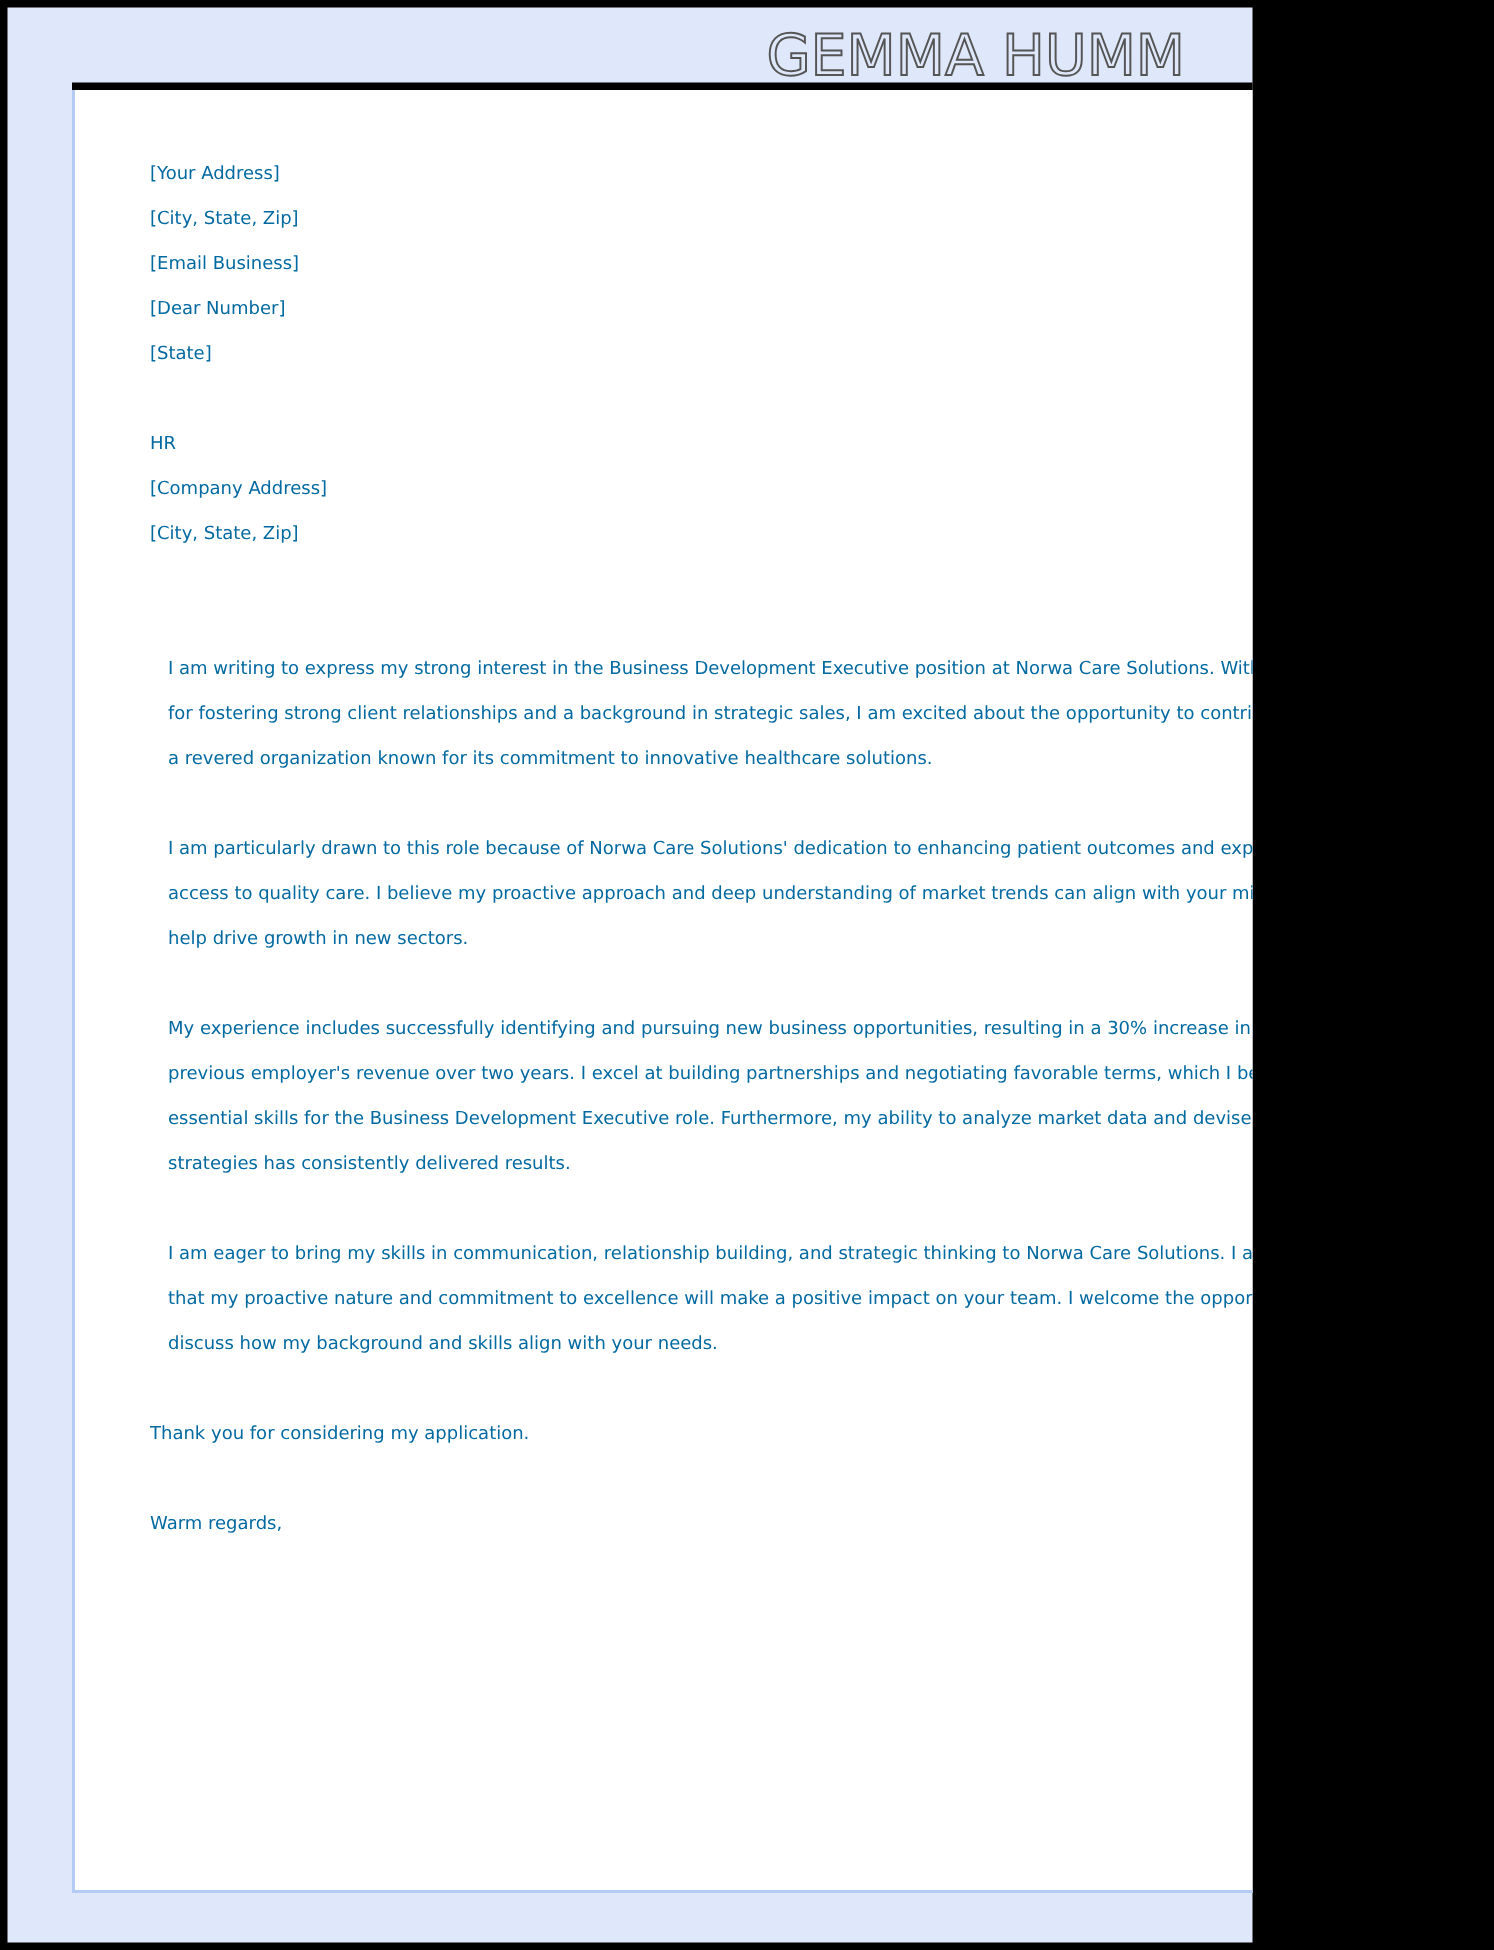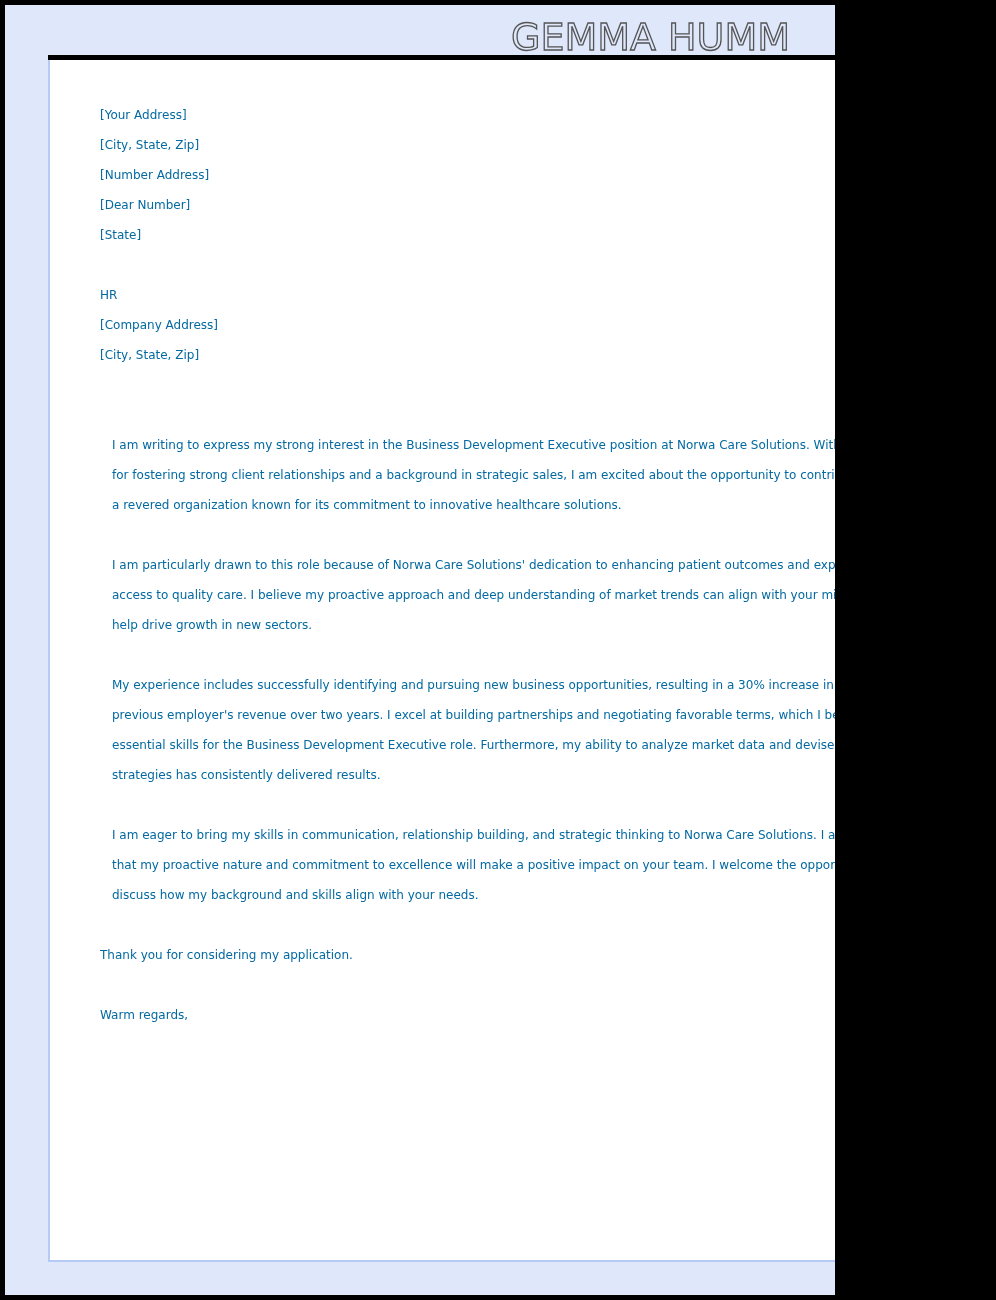--- a/index.html
+++ b/index.html
@@ -47,21 +47,21 @@
   <div class="header-name">GEMMA HUMM</div>
   <div class="top-bar"></div>
   <div class="page">
     <div class="watermark" style="position:absolute; right:8px; top:1186px;">Lazyapply.com</div>
   </div>
 
   <div class="content">
     <div>
       <span class="line">[Your Address]</span>
       <span class="line">[City, State, Zip]</span>
-      <span class="line">[Number Address]</span>
+      <span class="line">[Email Business]</span>
       <span class="line">[Dear Number]</span>
       <span class="line">[State]</span>
     </div>
     <span class="gap"></span>
     <div>
       <span class="line">HR</span>
       <span class="line">[Company Address]</span>
       <span class="line">[City, State, Zip]</span>
     </div>
     <span class="gap"></span>

